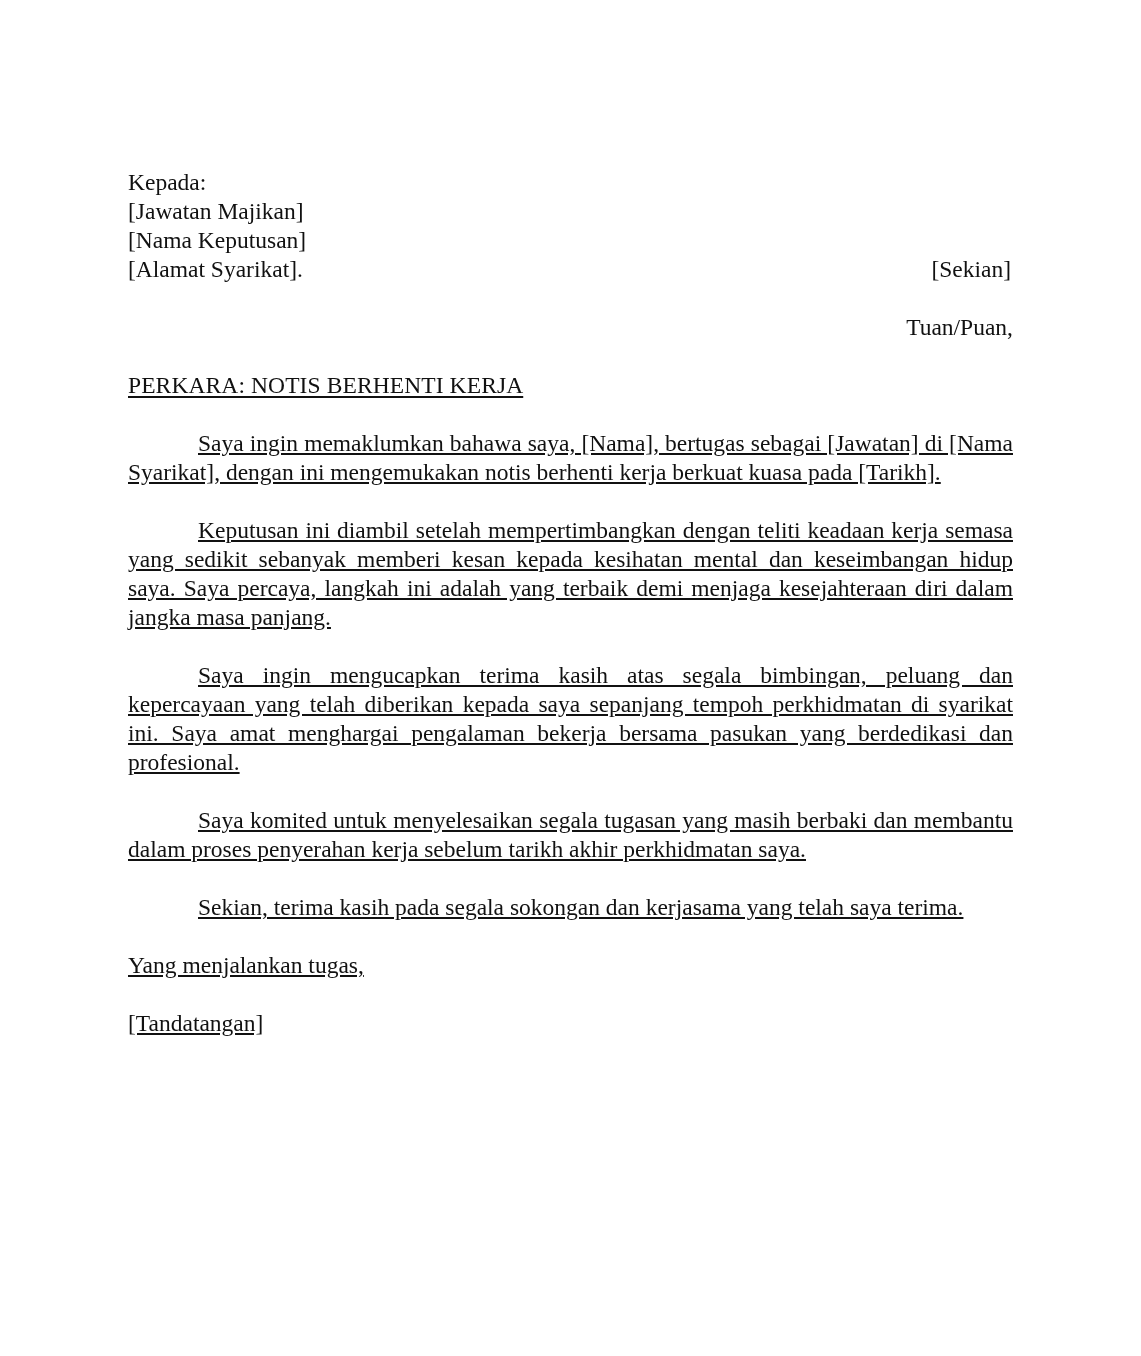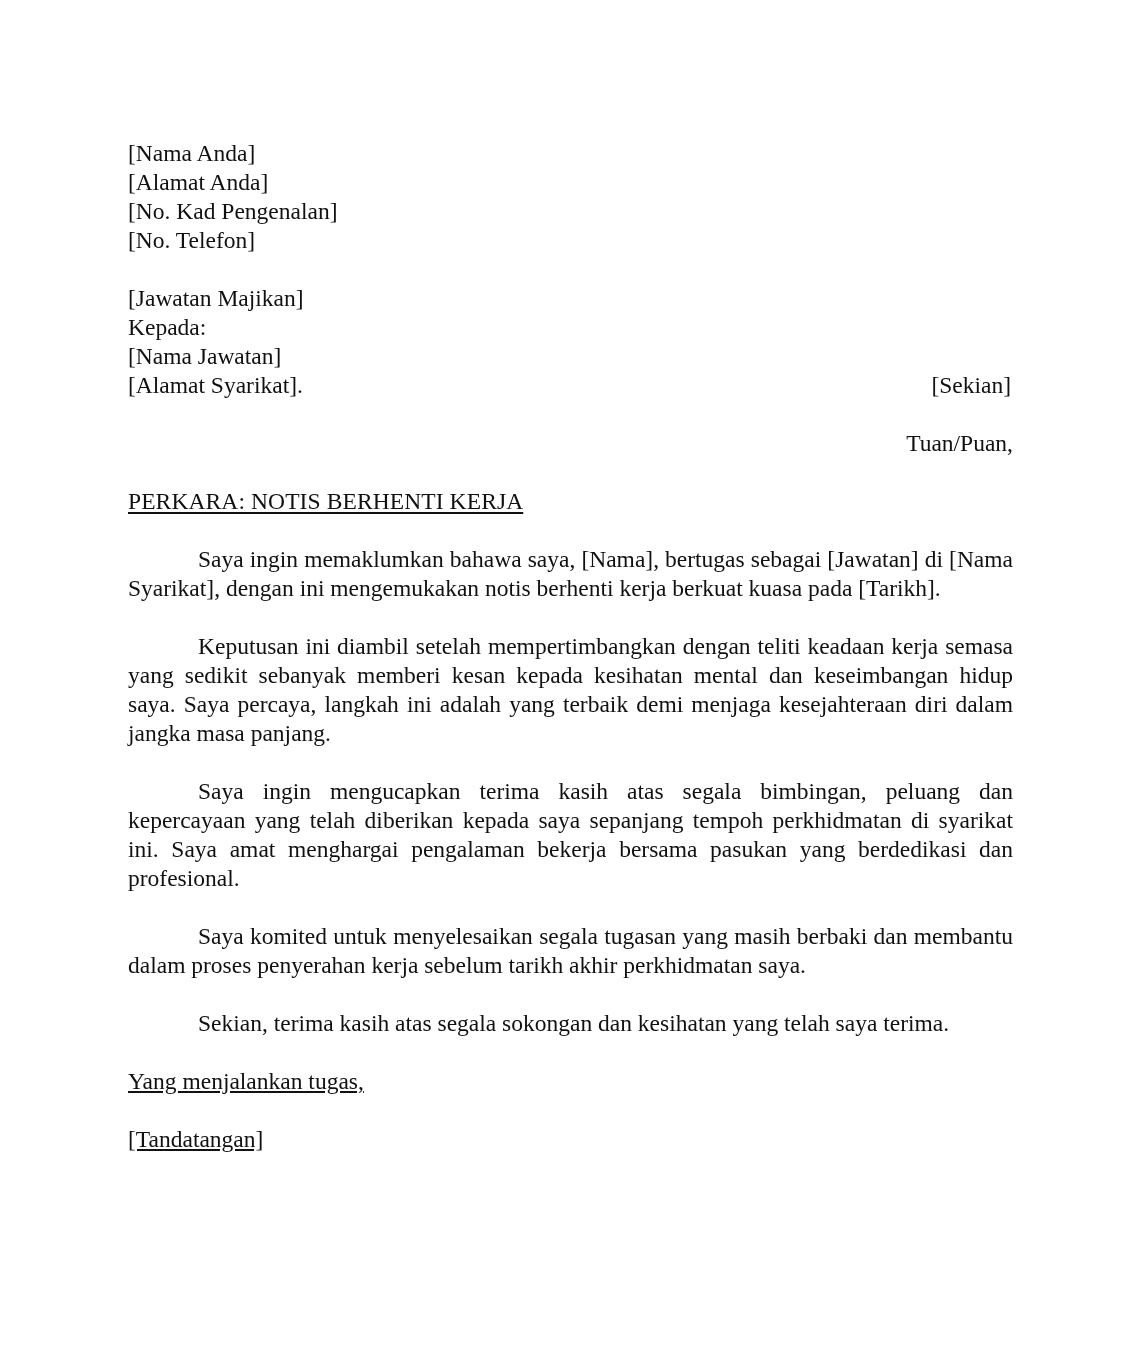--- a/index.html
+++ b/index.html
@@ -72,48 +72,43 @@
     white-space: pre;
   }
 
   
   .para {
     margin: 0;
     text-align: justify;
     text-justify: inter-word;
     text-indent: 70px;
     hyphens: none;
+    text-decoration: underline;
   }
 
   
   .closing-line {
     display: block;
     white-space: pre;
     text-decoration: underline;
   }
 </style>
 </head>
 <body>
 
 <div class="page">
   <div class="doc-body">
 
-    <div class="addr-block">
-      <span class="addr-line">[Nama Anda]</span>
-      <span class="addr-line">[Alamat Anda]</span>
-      <span class="addr-line">[No. Kad Pengenalan]</span>
-      <span class="addr-line">[No. Telefon]</span>
-    </div>
 
     <div class="block-gap"></div>
 
     <div class="addr-block">
+      <span class="addr-line">Kepada:</span>
       <span class="addr-line">[Jawatan Majikan]</span>
-      <span class="addr-line">Kepada:</span>
-      <span class="addr-line">[Nama Jawatan]</span>
+      <span class="addr-line">[Nama Keputusan]</span>
       <div class="split-line">
         <span>[Alamat Syarikat].</span>
         <span class="right">[Sekian]</span>
       </div>
     </div>
 
     <div class="block-gap"></div>
 
     <span class="salutation">Tuan/Puan,</span>
 
@@ -130,21 +125,21 @@
 
     <p class="para">Keputusan ini diambil setelah mempertimbangkan dengan teliti keadaan kerja semasa yang sedikit sebanyak memberi kesan kepada kesihatan mental dan keseimbangan hidup saya. Saya percaya, langkah ini adalah yang terbaik demi menjaga kesejahteraan diri dalam jangka masa panjang.</p>
     <div class="block-gap"></div>
 
     <p class="para">Saya ingin mengucapkan terima kasih atas segala bimbingan, peluang dan kepercayaan yang telah diberikan kepada saya sepanjang tempoh perkhidmatan di syarikat ini. Saya amat menghargai pengalaman bekerja bersama pasukan yang berdedikasi dan profesional.</p>
     <div class="block-gap"></div>
 
     <p class="para">Saya komited untuk menyelesaikan segala tugasan yang masih berbaki dan membantu dalam proses penyerahan kerja sebelum tarikh akhir perkhidmatan saya.</p>
     <div class="block-gap"></div>
 
-    <p class="para">Sekian, terima kasih atas segala sokongan dan kesihatan yang telah saya terima.</p>
+    <p class="para">Sekian, terima kasih pada segala sokongan dan kerjasama yang telah saya terima.</p>
     <div class="block-gap"></div>
 
     <span class="closing-line">Yang menjalankan tugas,</span>
     <div class="block-gap"></div>
 
     <span class="closing-line">[Tandatangan]</span>
     <div class="block-gap"></div>
 
 
   </div>

